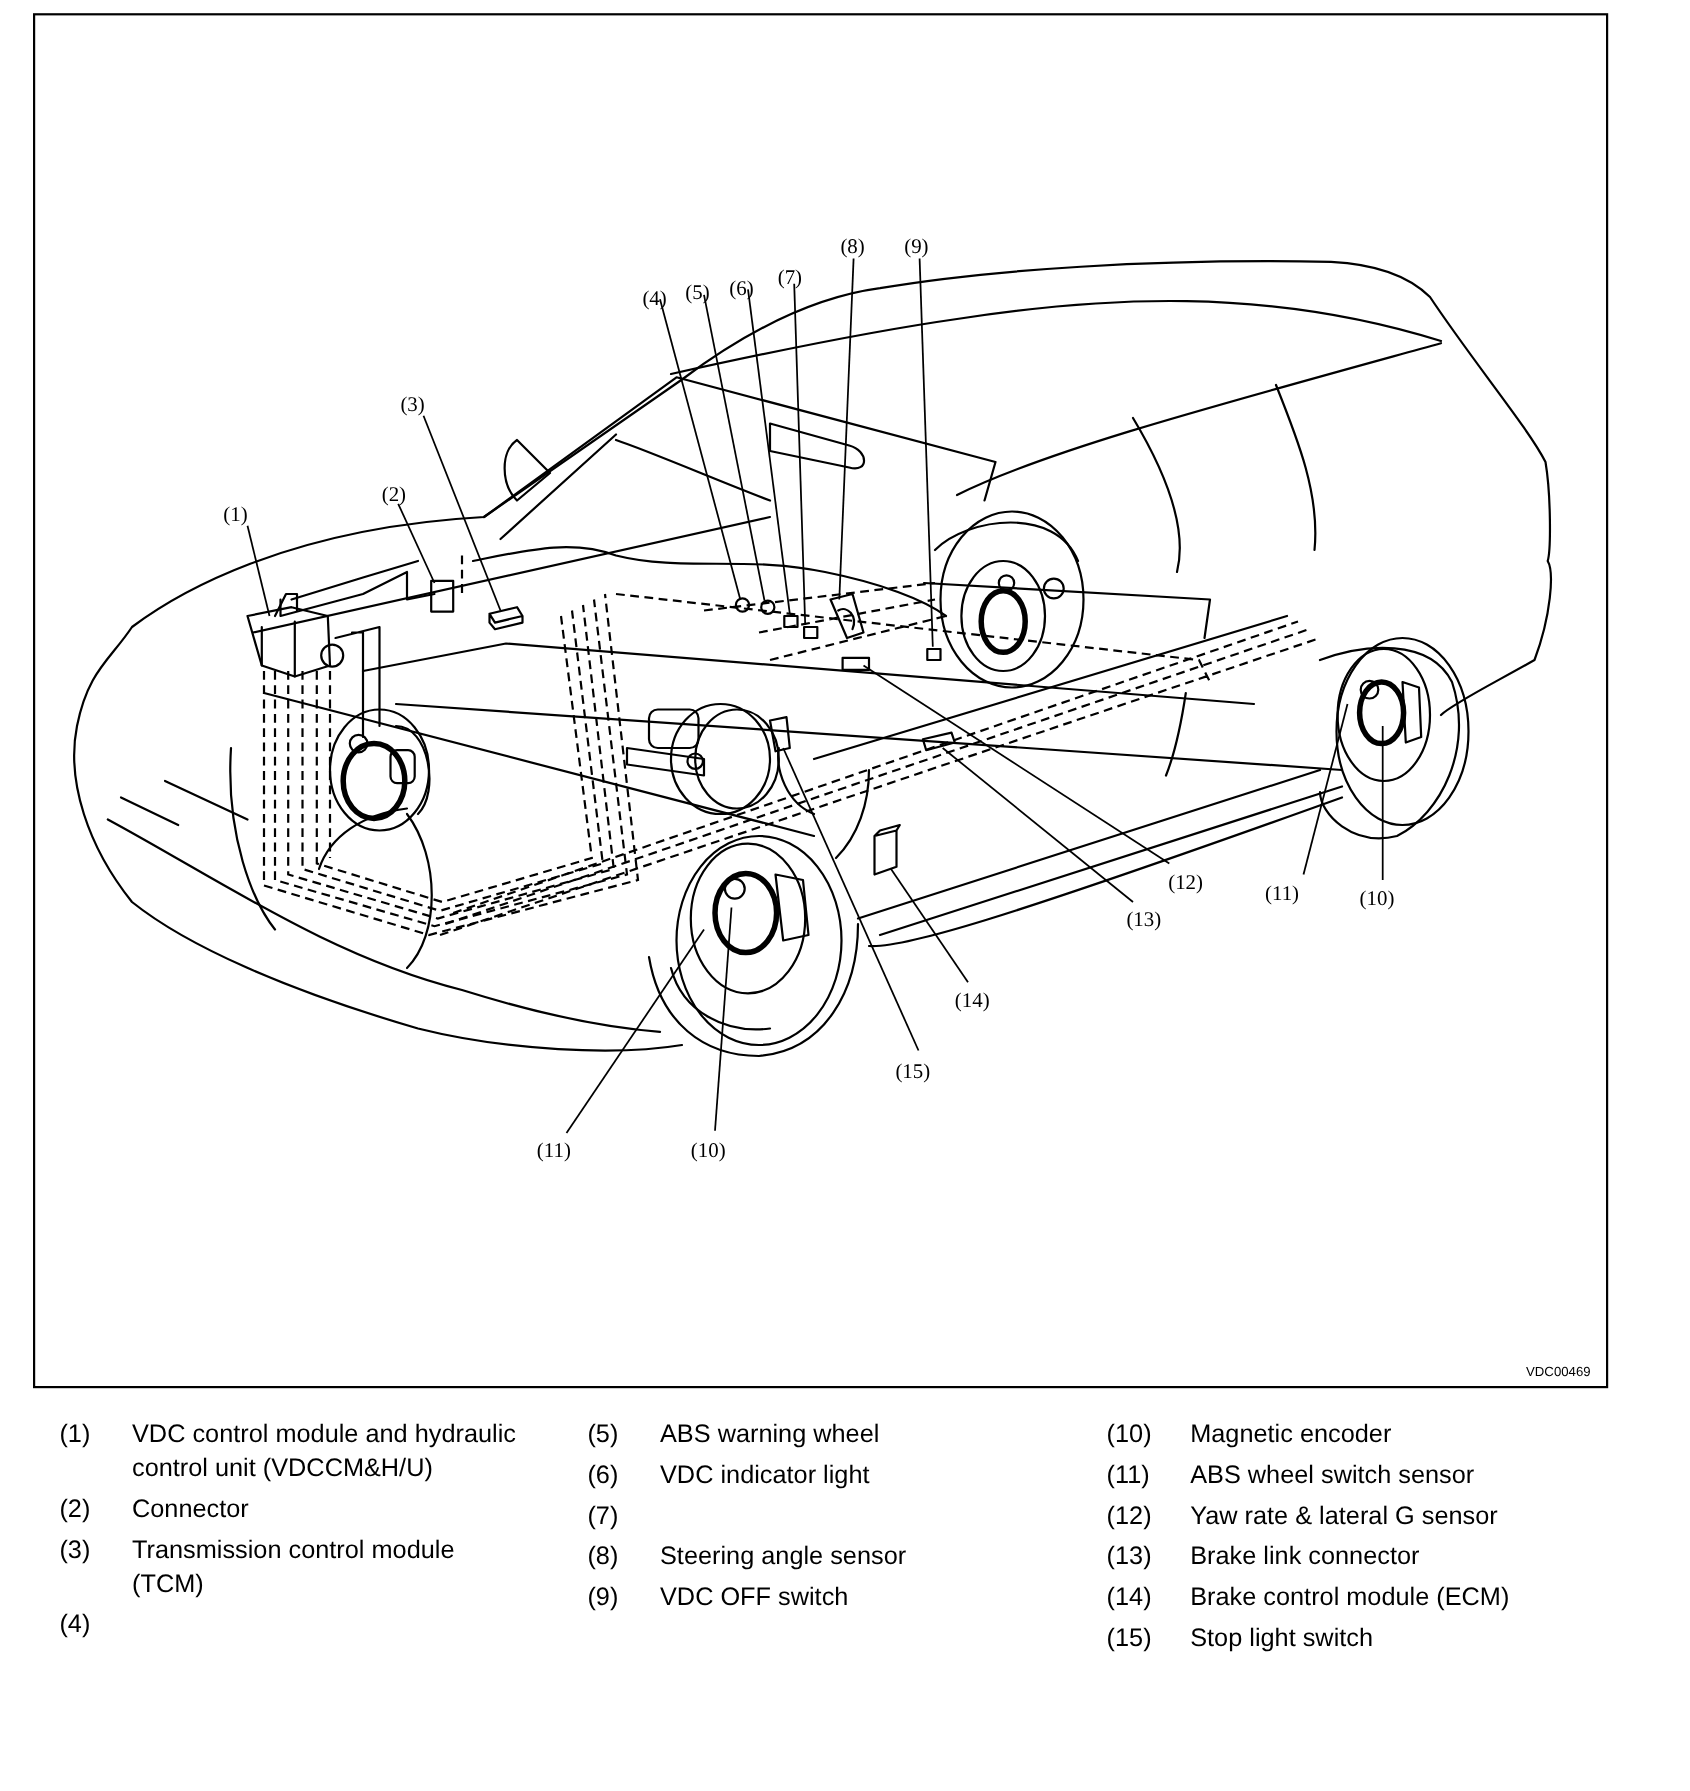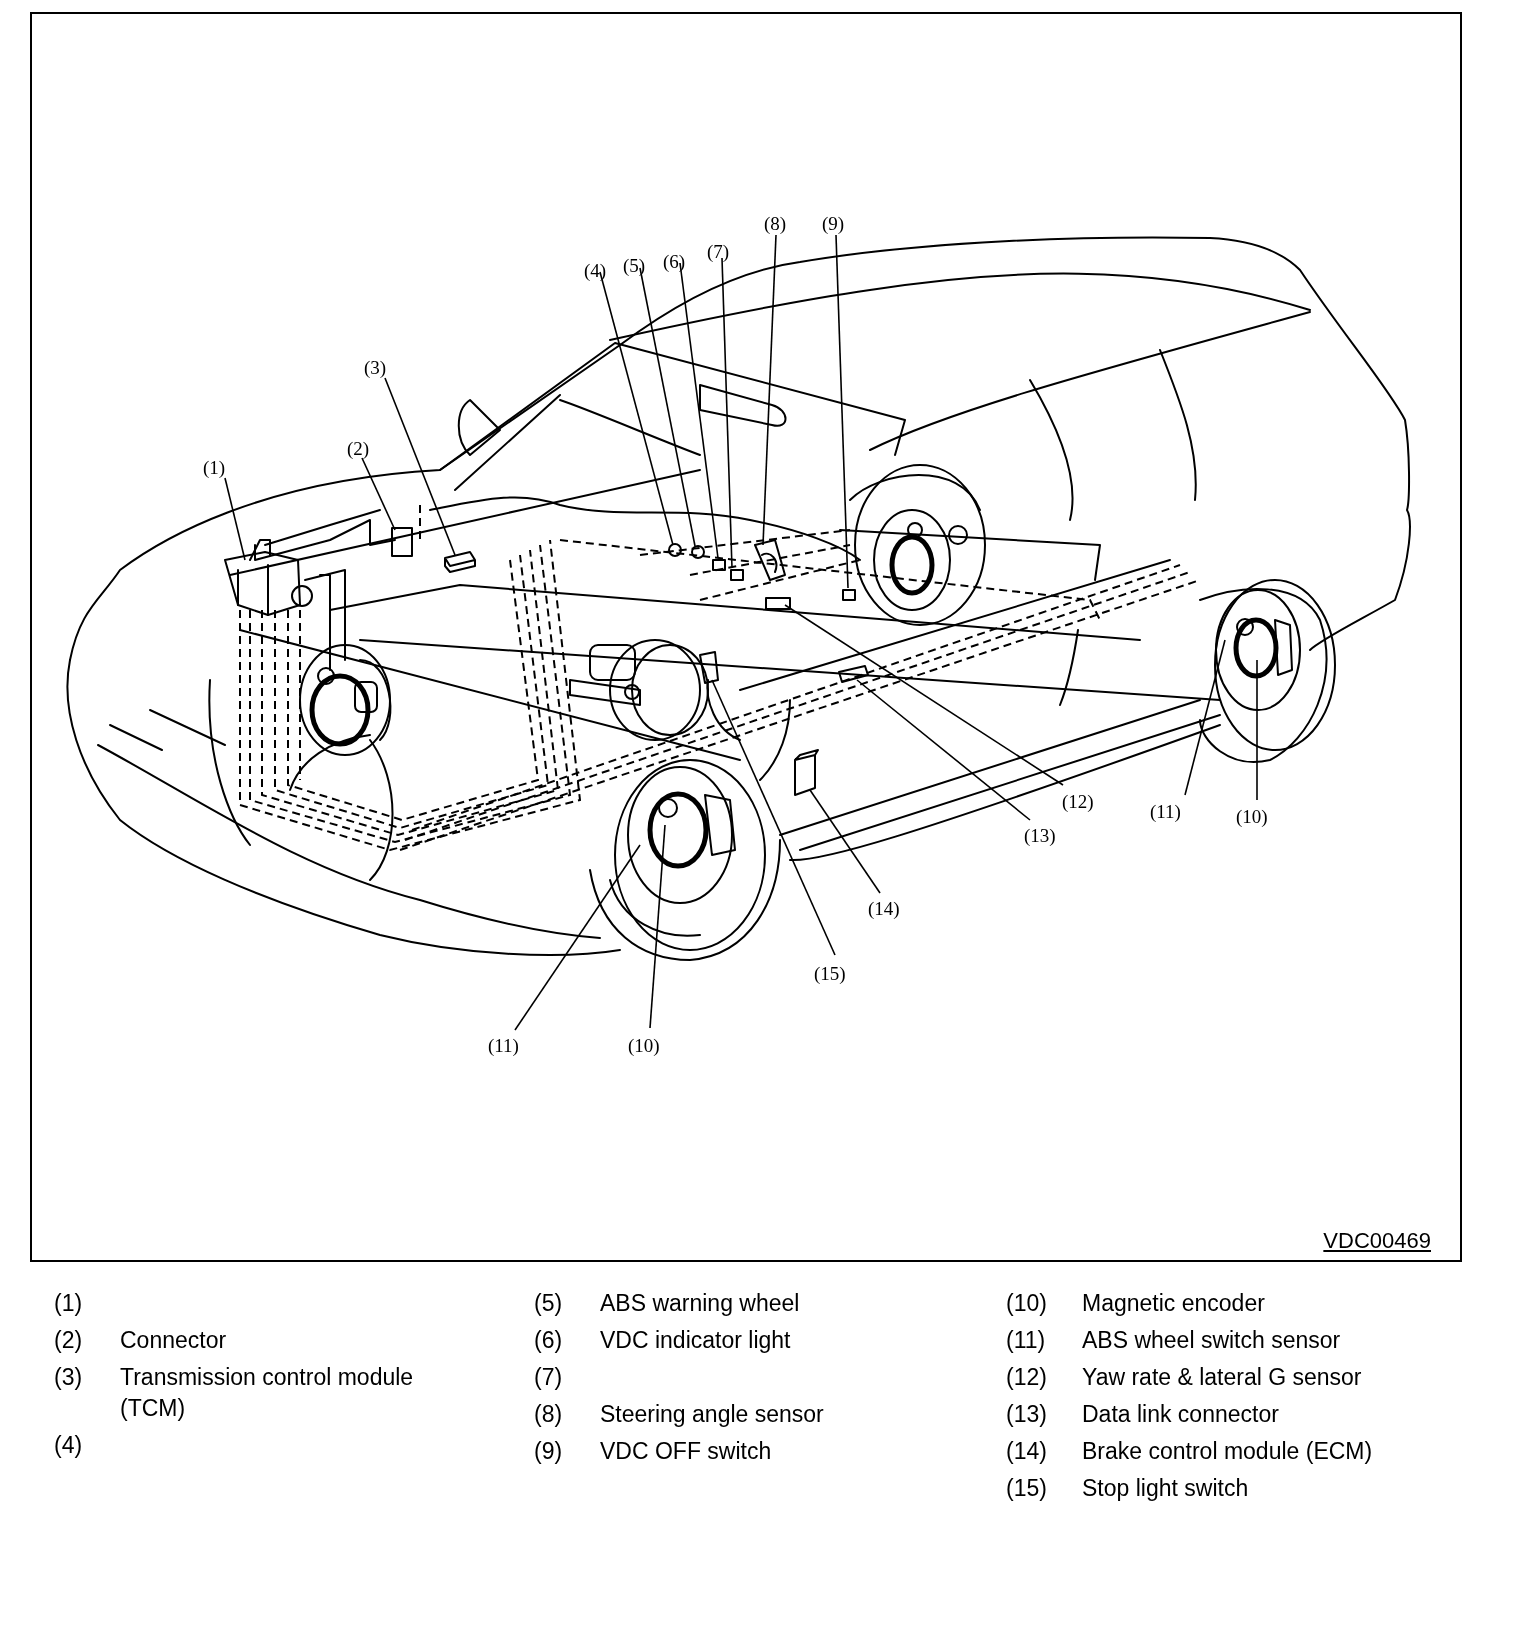--- a/index.html
+++ b/index.html
@@ -2,22 +2,22 @@
 <html><head>
 <meta charset="utf-8">
 <style>
   html, body { margin:0; padding:0; background:#ffffff; }
   body { width:1536px; height:1628px; position:relative; overflow:hidden;
          font-family:"Liberation Sans", sans-serif; color:#000; }
   #figure-frame { position:absolute; left:30px; top:12px; width:1432px; height:1250px;
                   border:2px solid #000; box-sizing:border-box; }
   #diagram-svg { position:absolute; left:0; top:0; }
   .callout { font-family:"Liberation Serif", "DejaVu Serif", serif; font-size:19px; }
-  #figure-id { position:absolute; right:29px; bottom:6px; font-size:22px;
-               font-family:"Liberation Sans", sans-serif;text-decoration:underline; }
+  #figure-id { position:absolute; right:14px; bottom:6px; font-size:12px;
+               font-family:"Liberation Sans", sans-serif; }
   .legend-col { position:absolute; top:1288px; }
   .legend-item { display:flex; font-size:23px; line-height:31px; margin-bottom:6px; }
   .legend-num { width:66px; flex:none; }
   .legend-text { white-space:pre-line; }
   #legend-col-1 { left:54px; width:460px; }
   #legend-col-2 { left:534px; width:440px; }
   #legend-col-3 { left:1006px; width:480px; }
   #legend-col-3 .legend-num { width:76px; }
 </style>
 </head>
@@ -171,20 +171,22 @@
 </svg>
 
 <div id="figure-frame">
   <span id="figure-id">VDC00469</span>
 </div>
 
 <div id="legend">
   <div class="legend-col" id="legend-col-1">
     <div class="legend-item">
         <span class="legend-num">(1)</span>
+        <span class="legend-text">VDC control module and hydraulic
+control unit (VDCCM&amp;H/U)</span>
       </div>
     <div class="legend-item">
         <span class="legend-num">(2)</span>
         <span class="legend-text">Connector</span>
       </div>
     <div class="legend-item">
         <span class="legend-num">(3)</span>
         <span class="legend-text">Transmission control module
 (TCM)</span>
       </div>
@@ -221,21 +223,21 @@
     <div class="legend-item">
         <span class="legend-num">(11)</span>
         <span class="legend-text">ABS wheel switch sensor</span>
       </div>
     <div class="legend-item">
         <span class="legend-num">(12)</span>
         <span class="legend-text">Yaw rate &amp; lateral G sensor</span>
       </div>
     <div class="legend-item">
         <span class="legend-num">(13)</span>
-        <span class="legend-text">Data link connector</span>
+        <span class="legend-text">Brake link connector</span>
       </div>
     <div class="legend-item">
         <span class="legend-num">(14)</span>
         <span class="legend-text">Brake control module (ECM)</span>
       </div>
     <div class="legend-item">
         <span class="legend-num">(15)</span>
         <span class="legend-text">Stop light switch</span>
       </div>
   </div>

